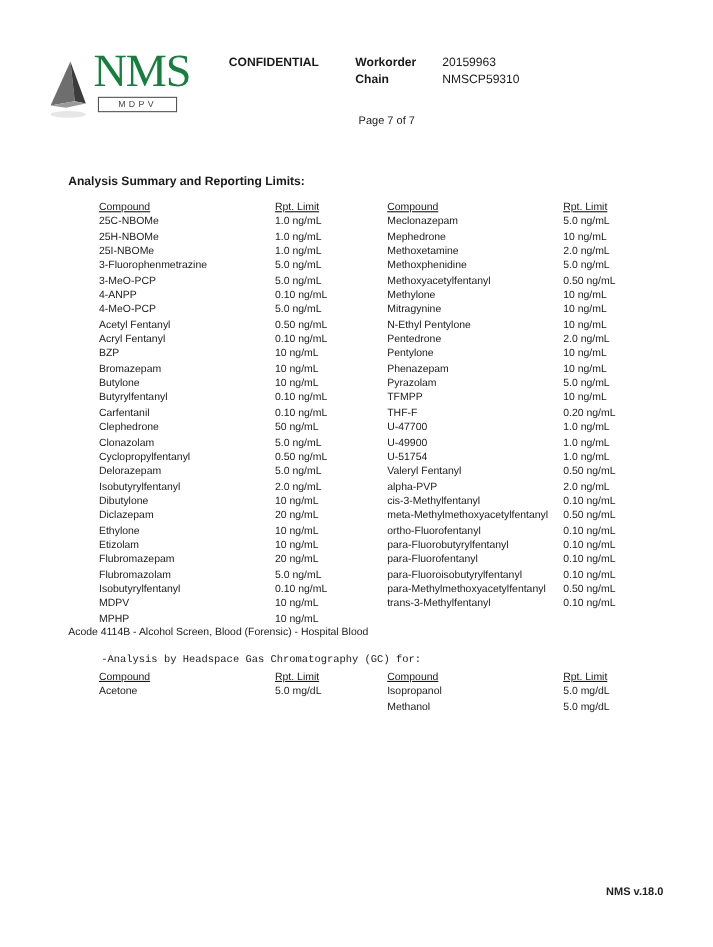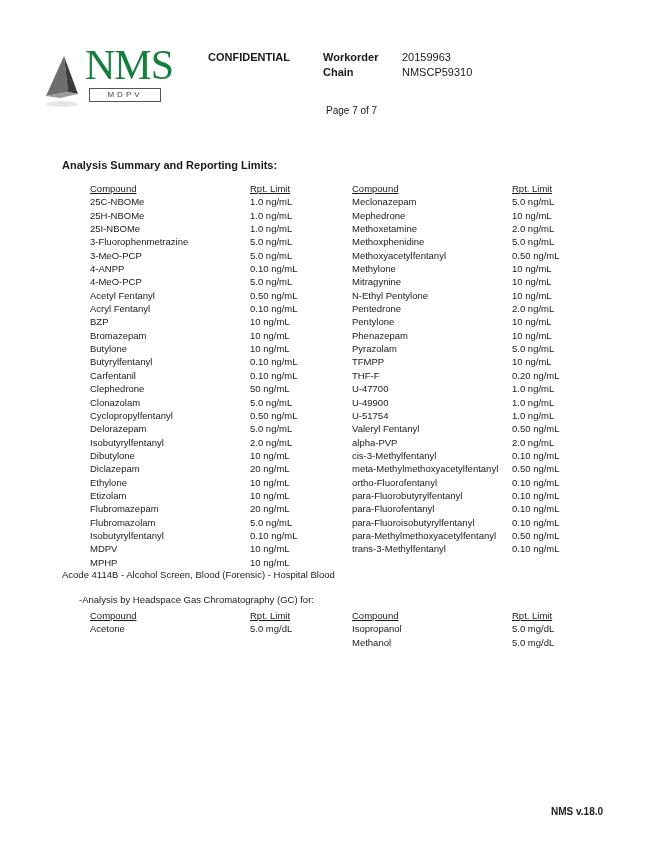--- a/index.html
+++ b/index.html
@@ -21,21 +21,21 @@
   .tbl { font-size: 9.5px; line-height: 13.35px; }
   .tbl .row { display: flex; }
   .tbl .hdr { text-decoration: underline; }
   .c1 { width: 160px; }
   .c2 { width: 100px; }
   .tbl-left { left: 90px; top: 182px; }
   .tbl-left .c1 { width: 160px; }
   .tbl-right { left: 352px; top: 182px; }
   .tbl-right .c1 { width: 160px; }
   .acode { left: 62px; top: 569px; font-size: 9.5px; }
-  .gc-title { left: 79px; top: 594px; font-size: 9.5px; }
+  .gc-title { left: 92px; top: 594px; font-size: 9.5px; font-family: Liberation Mono, monospace; }
   .gc-left { left: 90px; top: 609px; }
   .gc-right { left: 352px; top: 609px; }
   .footer { left: 551px; top: 806px; font-size: 10px; font-weight: bold; color: #222; text-align: center; }
 </style>
 </head>
 <body>
 
 <div class="abs logo">
   <svg width="44" height="56" viewBox="0 0 44 56" style="position:absolute;left:0;top:4px;">
     <polygon points="22,2 4,42 26,38" fill="#6e6e6e"></polygon>

